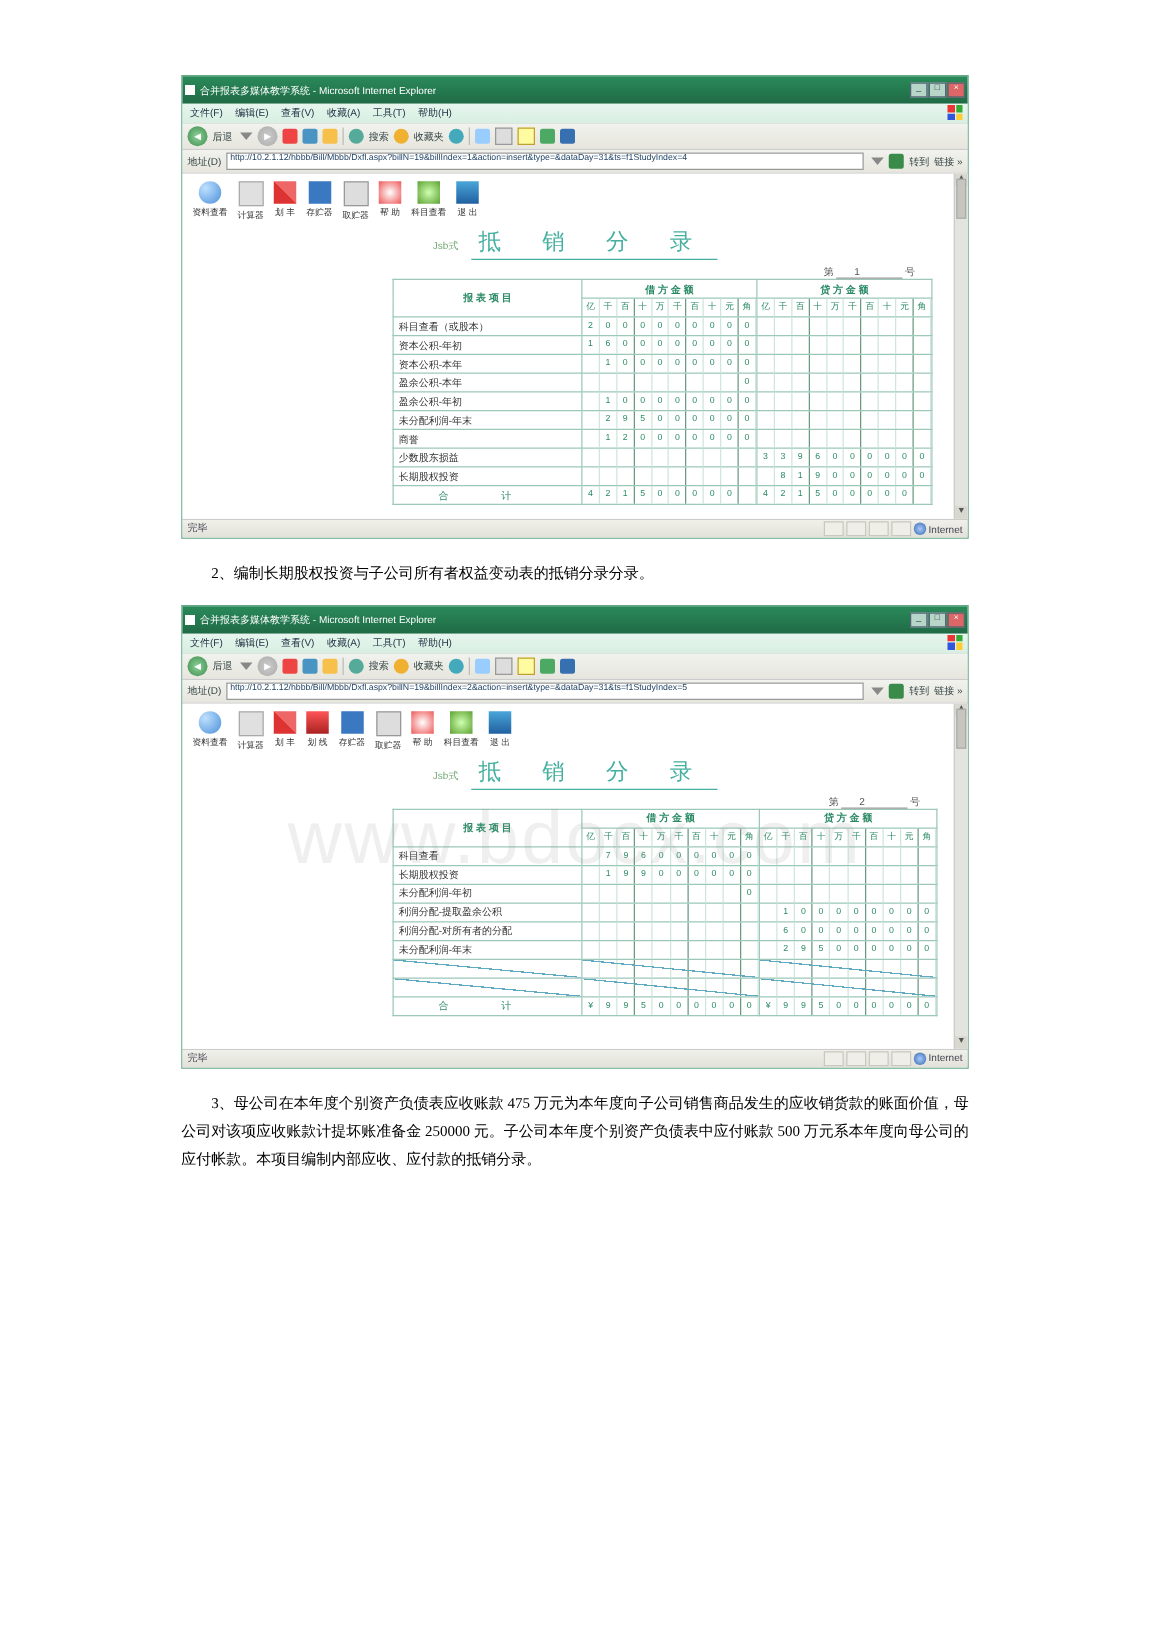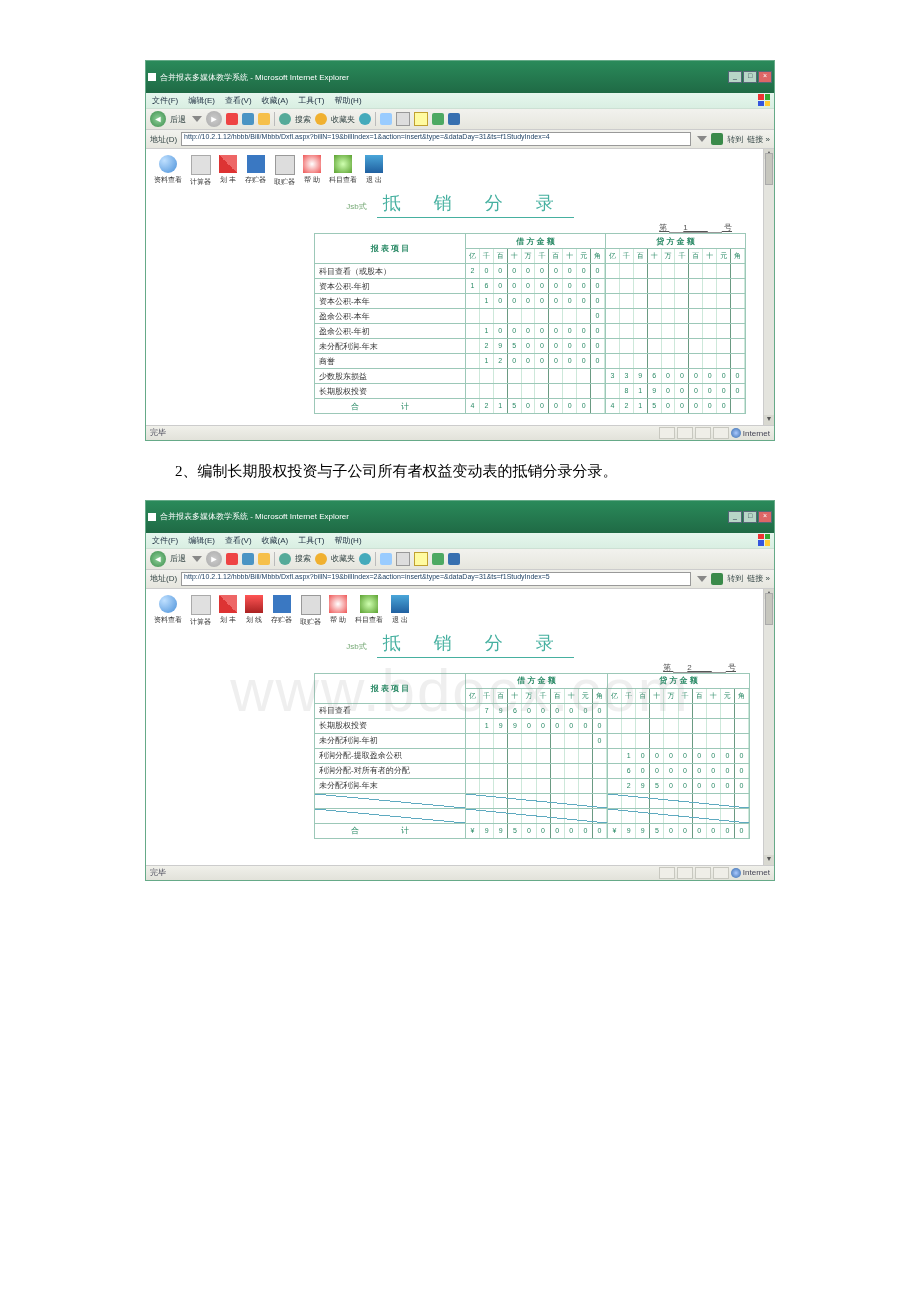--- a/index.html
+++ b/index.html
@@ -21,21 +21,21 @@
     font-family: "SimSun", "Tahoma", sans-serif;
     font-size: 9px;
     margin-bottom: 16px;
   }
   .titlebar {
     background: linear-gradient(#2a8a5a, #1f6a45);
     color: #fff;
     display: flex;
     align-items: center;
     justify-content: space-between;
-    height: 32px;
+    height: 22px;
     padding: 0 2px;
     font-size: 8px;
   }
   .titlebar-left { display:flex; align-items:center; gap:4px; }
   .titlebar-icon { width:8px; height:8px; background:#fff; display:inline-block; }
   .winbtns { display:flex; gap:1px; }
   .winbtn { width:12px; height:10px; background:#b7d6c7; border:1px solid #567; font-size:7px; text-align:center; line-height:8px; color:#234; }
   .winbtn.close { background:#d66; color:#fff; }
   .menubar {
     background: linear-gradient(#e6f6ee, #d9efe2);
@@ -90,21 +90,21 @@
   .app-ico.pen { background:linear-gradient(45deg,#d33 50%,#e66 50%);}
   .app-ico.line { background:linear-gradient(#f55,#a22);}
   .app-ico.save { background:#3a78c2;}
   .app-ico.acct { background:#ddd; border:1px solid #999;}
   .app-ico.help { background:radial-gradient(#fff,#e55);}
   .app-ico.subj { background:radial-gradient(#cfffb0,#5aa030);}
   .app-ico.exit { background:linear-gradient(#4aa6d9,#2060a0);}
   .entry-title { text-align:center; font-size:18px; color:#46b0a0; letter-spacing:14px; border-bottom:1px solid #46b0a0; display:inline-block; padding:0 6px 2px 6px;}
   .entry-title-wrap{ text-align:center; margin-top:4px;}
   .jsb { font-size:8px; color:#7a7; margin-right:10px;}
-  .pager { text-align:right; font-size:8px; color:#555; padding-right:14px; margin-top:4px;text-decoration:underline;}
+  .pager { text-align:right; font-size:8px; color:#555; padding-right:14px; margin-top:4px;}
   .pager .num{ border-bottom:1px solid #999; padding:0 14px; letter-spacing:20px; }
   .grid-wrap { margin-top:2px; }
   table.ledger { border-collapse:collapse; width:100%; table-layout:fixed;}
   table.ledger td, table.ledger th { border:1px solid #9cc8b8; font-size:8px; height:14px; padding:0; }
   .item-col { width:150px; }
   .amt-head { text-align:center; color:#2a8a66; font-size:8px; background:none; }
   .unit-row td { font-size:6px; color:#2a8a66; text-align:center; }
   .item-cell { padding-left:4px !important; color:#333; }
   .amt-cell { position:relative; }
   .digits-grid { position:absolute; inset:0; display:grid; grid-template-columns:repeat(10,1fr);}
@@ -114,21 +114,21 @@
   .diagonal { position:relative; }
   .diagonal::after{ content:""; position:absolute; left:0; right:0; top:0; bottom:0;
     background:linear-gradient(to top right, transparent calc(50% - 0.5px), #5faac0 calc(50% - 0.5px), #5faac0 calc(50% + 0.5px), transparent calc(50% + 0.5px));
   }
   .sum-row td { color:#2a8a66; }
   .sum-label { text-align:center; letter-spacing:20px; color:#2a8a66;}
   .statusbar { display:flex; justify-content:space-between; background:linear-gradient(#f0f0ea,#e2e2da); font-size:8px; padding:1px 4px; color:#445; border-top:1px solid #ccc;}
   .statusbar-right{ display:flex; gap:2px; align-items:center;}
   .sb-cell{ border:1px solid #c8c8c0; width:14px; height:10px; background:#efeee8;}
   .inet-ico{ width:10px; height:10px; background:radial-gradient(#a8c8ff,#3468a8); border-radius:5px; display:inline-block;}
-  .body-text { font-size:15px; line-height:1.9; text-indent:2em; margin:8px 0 14px 0; color:#000;}
+  .body-text { font-size:12px; line-height:1.9; text-indent:2em; margin:8px 0 14px 0; color:#000;}
   .scrollbar-v{ position:absolute; right:0; top:0; bottom:0; width:10px; background:#e4e4de; border-left:1px solid #ccc;}
   .scrollbar-v .thumb{ position:absolute; left:1px; right:1px; top:4px; height:30px; background:#c6c6be; border:1px solid #aaa;}
   .scrollbar-v .arrow{ position:absolute; left:0; right:0; height:10px; background:#d8d8d0; text-align:center; font-size:7px; color:#555;}
   .tri-down{
      width:0;height:0;border-left:5px solid transparent;border-right:5px solid transparent;border-top:6px solid #888; display:inline-block; margin-left:2px;
   }
   .watermark{
     position:absolute; left:0; right:0; top:0; bottom:0; display:flex; align-items:center; justify-content:center;
     font-size:60px; color:rgba(150,150,150,0.15); letter-spacing:2px; pointer-events:none; font-family:Arial,sans-serif;
   }
@@ -1035,14 +1035,15 @@
     <span class="sb-cell"></span>
     <span class="sb-cell"></span>
     <span class="sb-cell"></span>
     <span class="inet-ico"></span>
     <span>Internet</span>
   </span>
       </div>
       <div class="watermark">www.bdocx.com</div>
   </div>
 
+  <p class="body-text">3、母公司在本年度个别资产负债表应收账款 475 万元为本年度向子公司销售商品发生的应收销货款的账面价值，母公司对该项应收账款计提坏账准备金 250000 元。子公司本年度个别资产负债表中应付账款 500 万元系本年度向母公司的应付帐款。本项目编制内部应收、应付款的抵销分录。</p>
 
 </div>
 
 </body></html>

